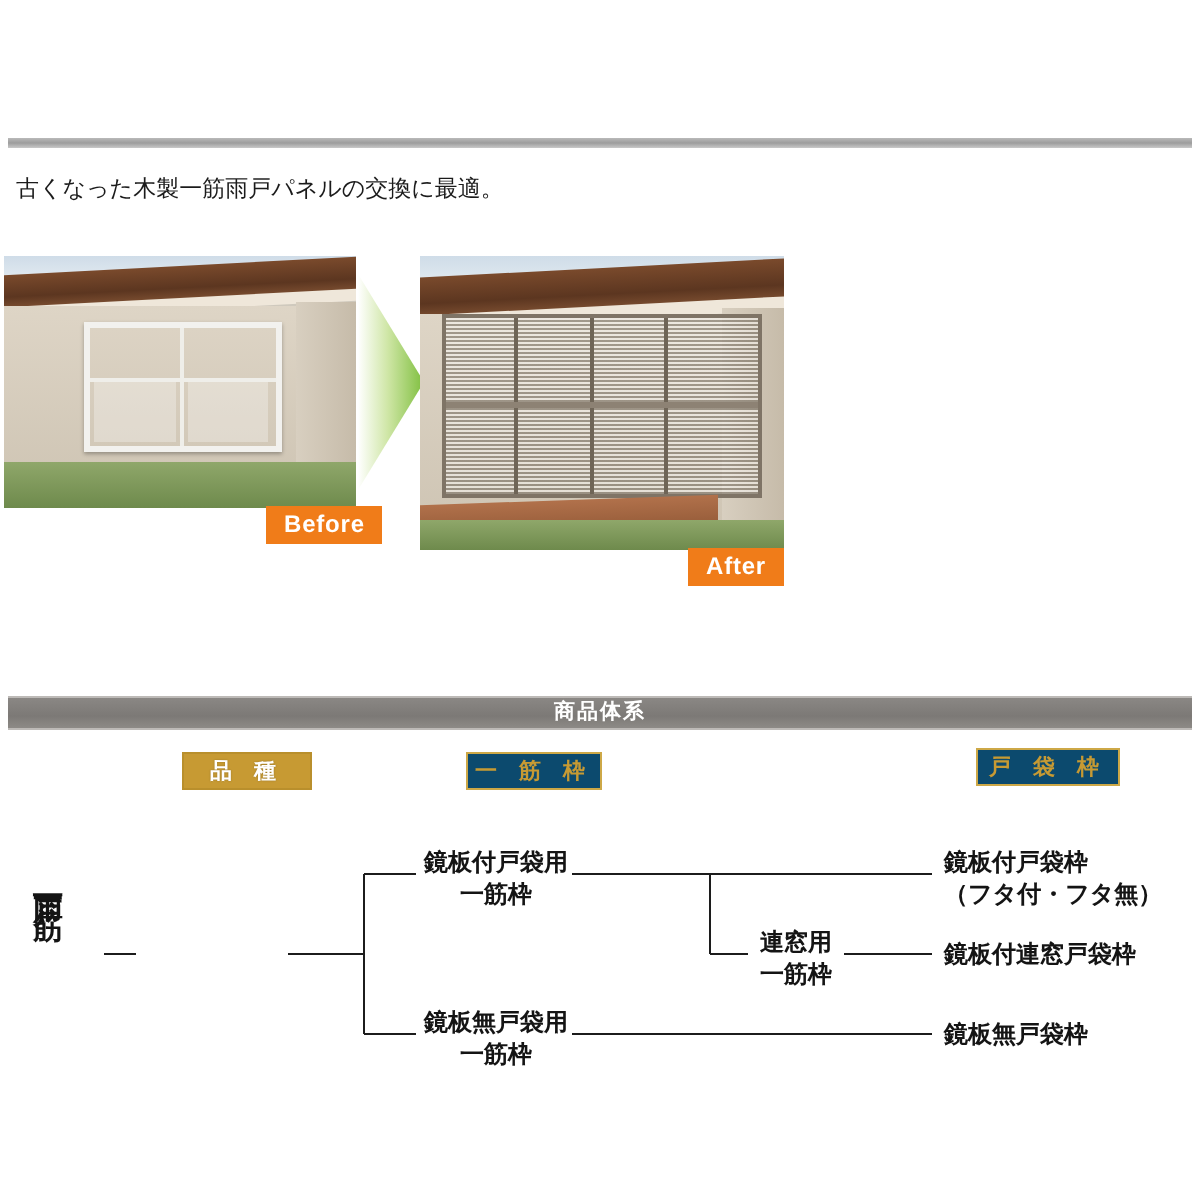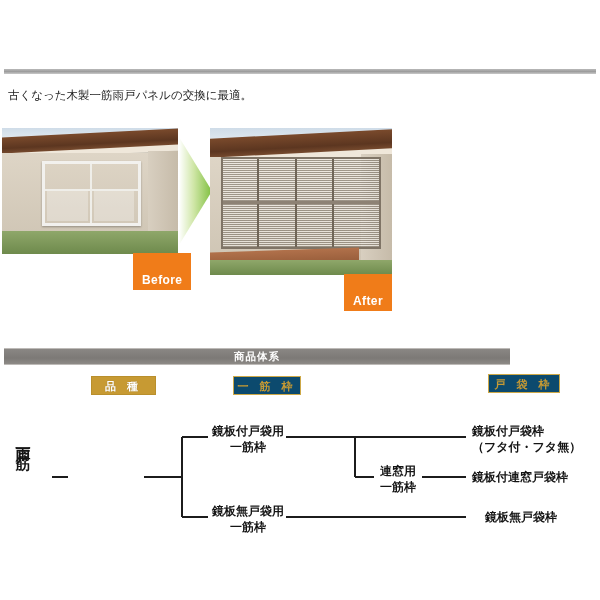--- a/index.html
+++ b/index.html
@@ -75,30 +75,30 @@
 
   .arrow{
     position:absolute;left:179px;top:3px;width:34px;height:120px;
   }
   .arrow svg{display:block;}
 
   .badge{
     position:absolute;
     background:#f07c19;color:#ffffff;
     font-size:12px;font-weight:bold;
-    padding:20px 9px 3px 9px;
+    padding:2px 9px 3px 9px;
     letter-spacing:.4px;
     line-height:14px;
   }
   .badge-before{left:133px;top:125px;}
   .badge-after{left:344px;top:146px;}
 
   
   .sec-bar{
-    position:absolute;left:4px;top:348px;width:506px;height:17px;
+    position:absolute;left:4px;top:348px;width:592px;height:17px;
     background:linear-gradient(to bottom,#8a8784,#7c7976 60%,#8d8a86);
     border-top:1px solid #bdbab7;border-bottom:1px solid #bdbab7;
     box-sizing:border-box;
   }
   .sec-bar span{
     display:block;text-align:center;color:#ffffff;
     font-size:10.5px;line-height:15px;letter-spacing:1px;font-weight:bold;
   }
 
   .cap{
@@ -241,17 +241,17 @@
       <div>一筋枠</div>
     </div>
 
     <div class="node" style="left:472px;top:8px;">
       <div>鏡板付戸袋枠</div>
       <div class="small">（フタ付・フタ無）</div>
     </div>
 
     <div class="node" style="left:472px;top:54px;">鏡板付連窓戸袋枠</div>
 
-    <div class="node" style="left:472px;top:94px;margin-left:13px;">鏡板無戸袋枠</div>
+    <div class="node" style="left:472px;top:94px;">鏡板無戸袋枠</div>
   </div>
 
   <div class="footer-space"></div>
 </div>
 
 </body></html>

